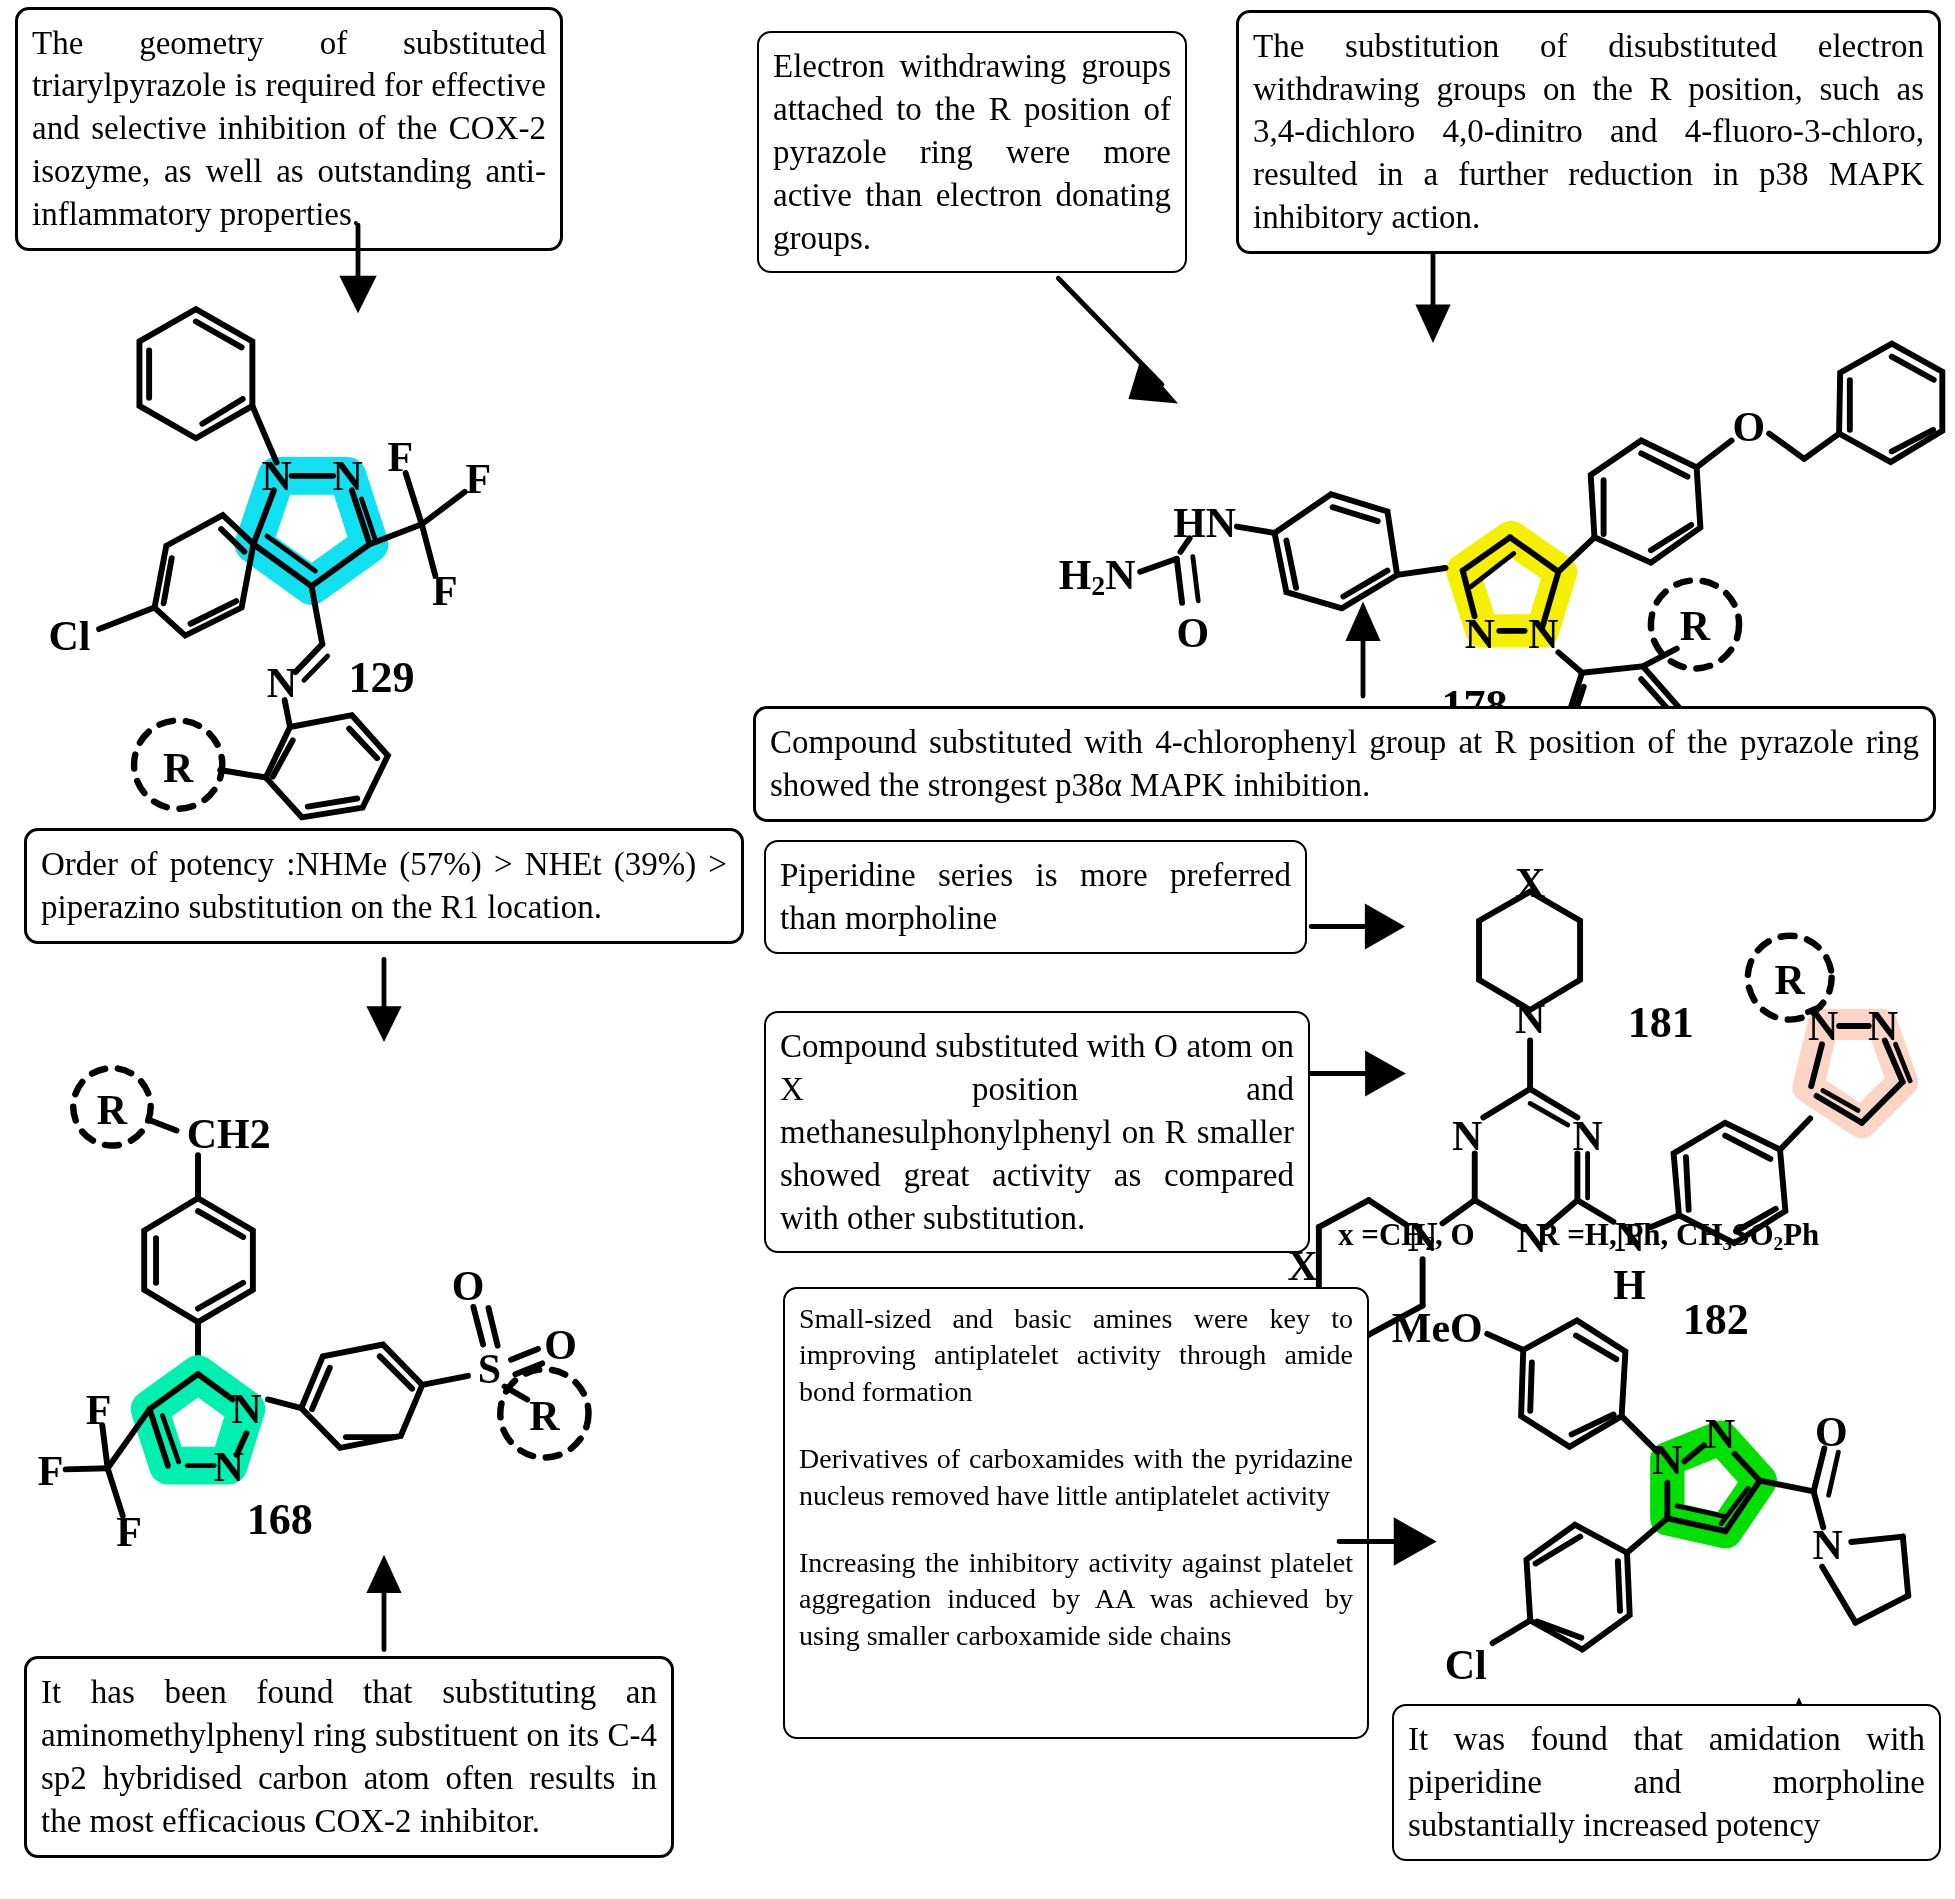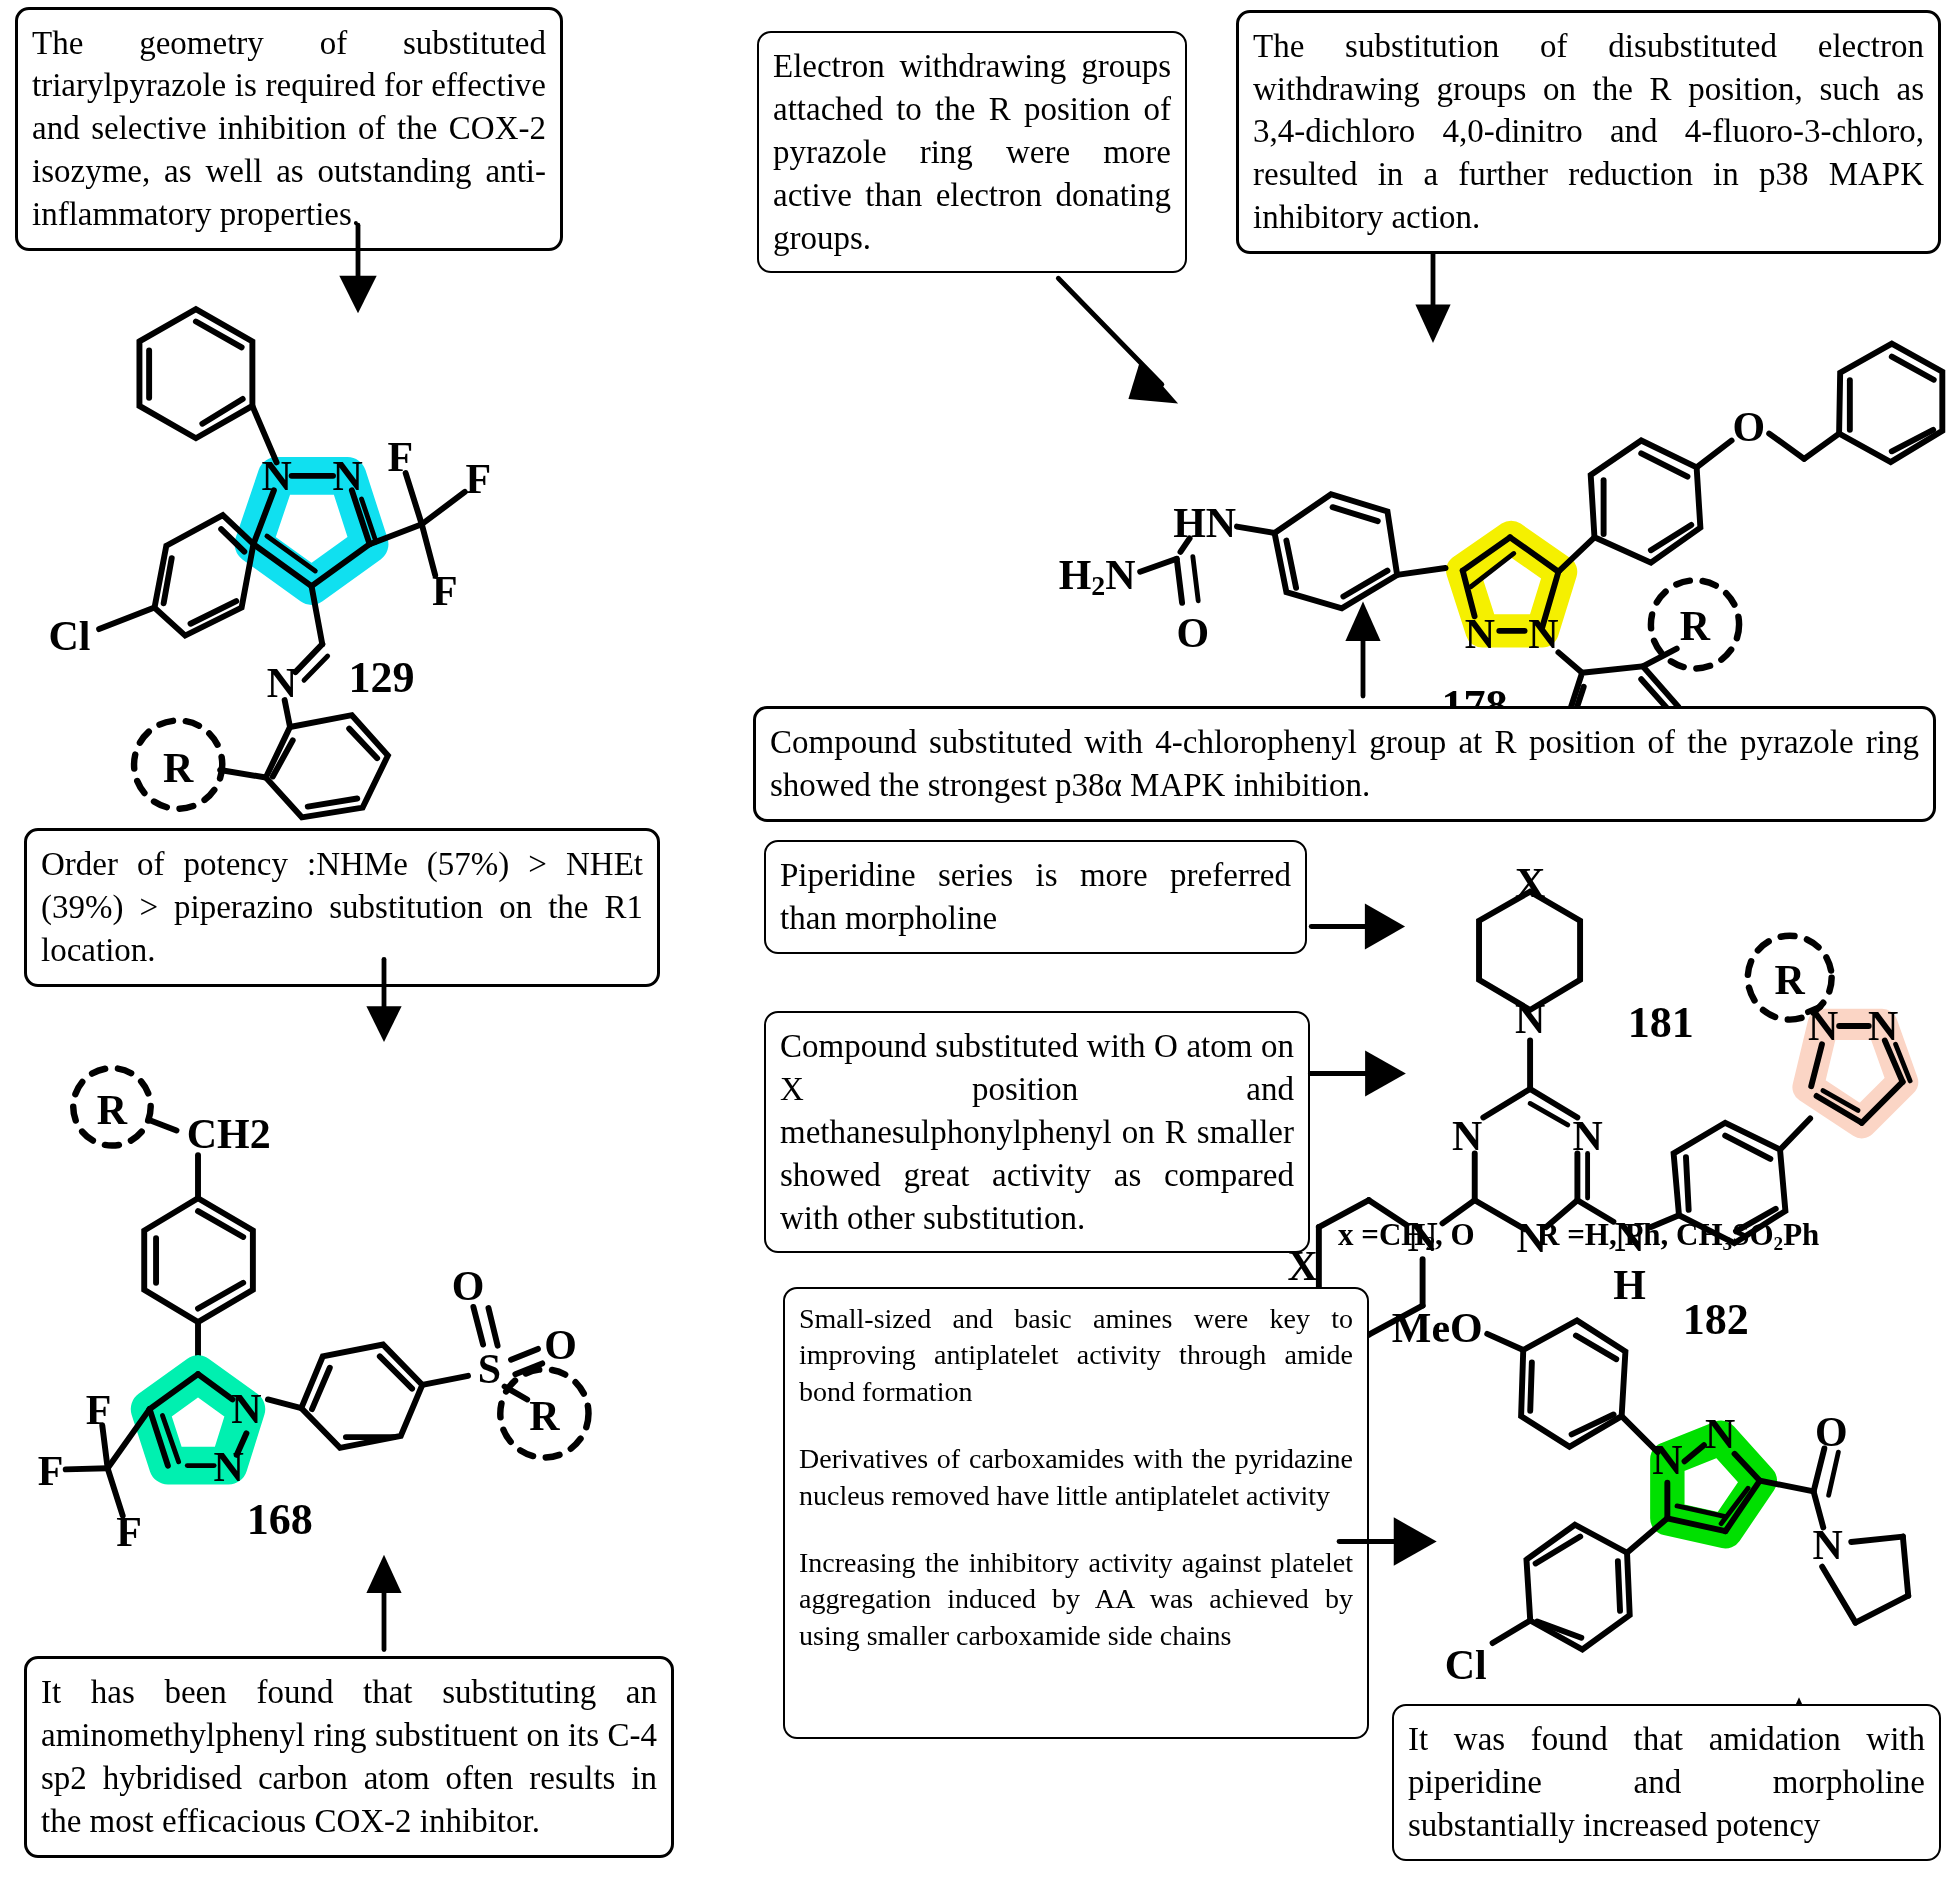--- a/index.html
+++ b/index.html
@@ -132,21 +132,21 @@
       <line x1="535" y1="817" x2="498" y2="884"></line>
       <line x1="640" y1="795" x2="692" y2="850"></line>
       <line x1="655" y1="925" x2="563" y2="940"></line>
     </g>
     <line class="bond" x1="485" y1="886" x2="400" y2="872"></line>
     <circle class="rcircle" cx="322" cy="862" r="82"></circle>
     <text class="atom" x="322" y="868">R</text>
     <text class="cmpd" x="700" y="700">129</text>
   </svg>
 
-  <div class="box thick" style="left:24px;top:828px;width:636px;height:auto;min-height:97px;">
+  <div class="box thick" style="left:24px;top:828px;width:720px;height:auto;min-height:97px;">
     <p>Order of potency :NHMe (57%) &gt; NHEt (39%) &gt; piperazino  substitution on the R1 location.</p>
   </div>
 
   <svg style="left:360px;top:959px;width:48px;height:86px;" viewBox="0 0 90 160" width="48" height="86">
     <line x1="45" y1="0" x2="45" y2="92" class="bond-thin"></line>
     <polygon points="12,88 78,88 45,155" fill="#000"></polygon>
   </svg>
 
   <svg class="struct" style="left:43px;top:1038px;width:608px;height:554px;" viewBox="0 0 1130 1030" width="608" height="554">
 

